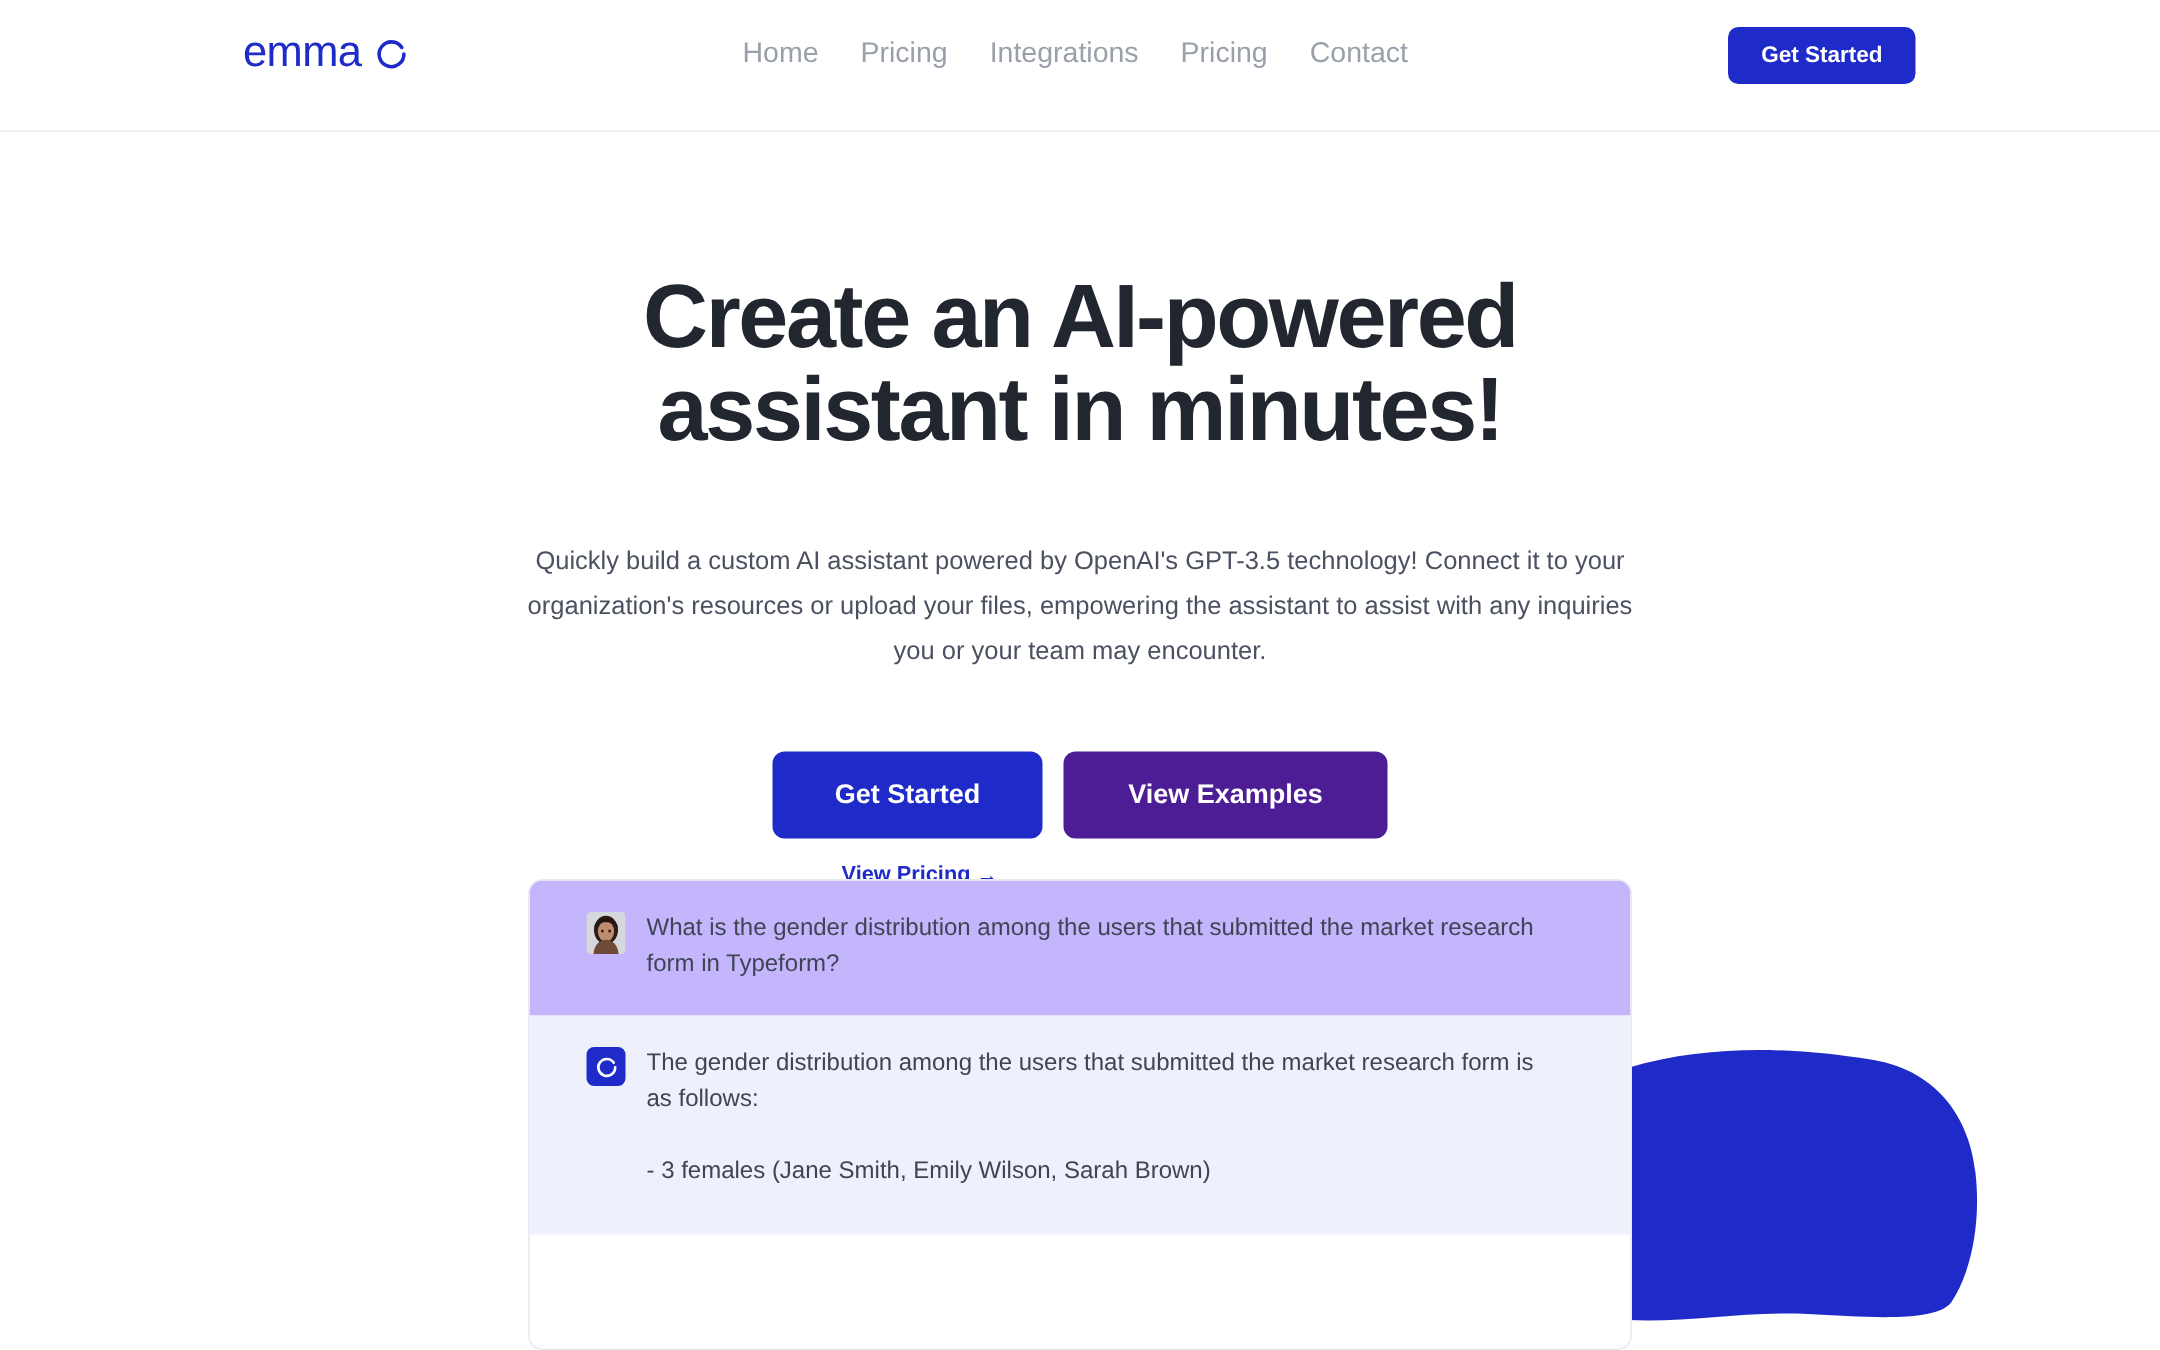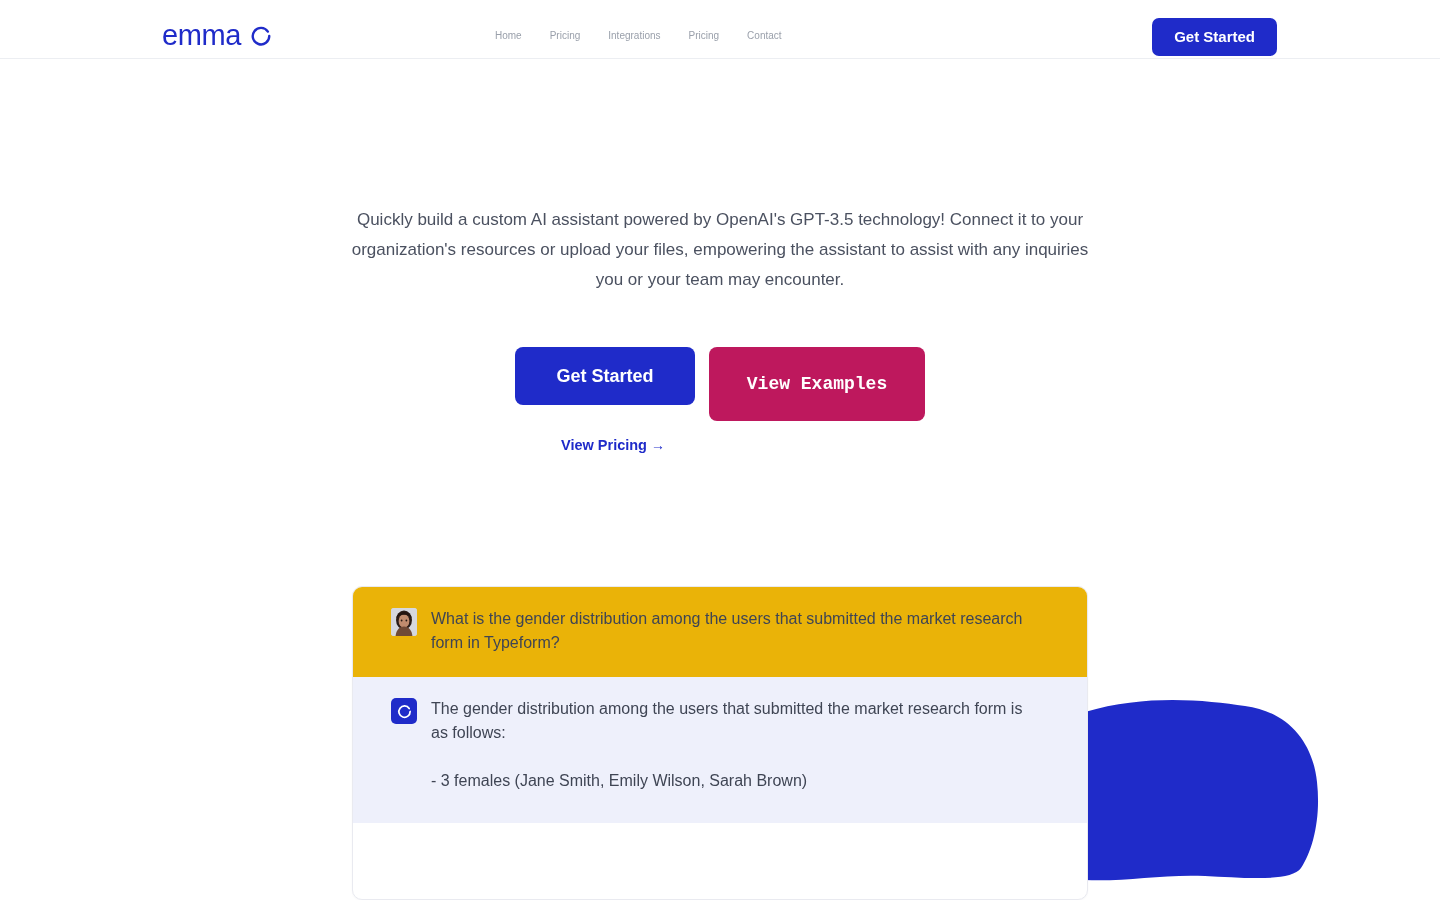--- a/index.html
+++ b/index.html
@@ -16,21 +16,21 @@
     background: #ffffff;
     color: #1e2142;
     -webkit-font-smoothing: antialiased;
     position: relative;
   }
 
   
   .header {
     position: relative;
     z-index: 30;
-    height: 59px;
+    height: 88px;
     width: 100%;
     background: #ffffff;
     border-bottom: 1px solid #eceef2;
     display: flex;
     align-items: center;
   }
 
   .logo {
     position: absolute;
     left: 162px;
@@ -56,21 +56,21 @@
 
   .nav {
     position: absolute;
     left: 495px;
     top: 25px;
     display: flex;
     align-items: center;
     gap: 0px;
   }
   .nav-item {
-    font-size: 10px;
+    font-size: 19px;
     color: #9aa0ab;
     padding: 0 14px;
     cursor: pointer;
     white-space: nowrap;
     line-height: 22px;
   }
   .nav-item:first-child { padding-left: 0; color: #9aa0ab; }
 
   .header-cta {
     position: absolute;
@@ -131,24 +131,23 @@
     font-weight: bold;
     color: #ffffff;
     border-radius: 8px;
   }
   .btn-primary {
     background: #1f2bc9;
     width: 180px;
     height: 58px;
   }
   .btn-dark {
-    background: #be185d;
+    background: #4c1d95;
     width: 216px;
-    height: 74px;
-    font-family: Liberation Mono, monospace;
+    height: 58px;
   }
 
   .pricing-link {
     display: inline-flex;
     align-items: center;
     gap: 4px;
     margin-top: 16px;
     margin-left: -214px;
     font-size: 14.5px;
     font-weight: bold;
@@ -182,21 +181,21 @@
     border-radius: 10px;
     overflow: hidden;
     box-shadow: 0 1px 2px rgba(22,25,50,0.03);
   }
 
   .msg {
     display: flex;
     gap: 14px;
     padding: 20px 26px 22px 38px;
   }
-  .msg-user { background: #eab308; }
+  .msg-user { background: #c4b5fd; }
   .msg-bot  { background: #eef0fb; padding-bottom: 30px; }
 
   .avatar-user {
     flex: 0 0 auto;
     width: 26px;
     height: 28px;
     border-radius: 3px;
     overflow: hidden;
     background: #cfd2da;
     margin-top: 1px;
@@ -243,20 +242,24 @@
     <a class="nav-item">Integrations</a>
     <a class="nav-item">Pricing</a>
     <a class="nav-item">Contact</a>
   </nav>
 
   <button class="header-cta">Get Started</button>
 </header>
 
 <main class="hero">
 
+  <h1 class="headline">
+    <span>Create an AI-powered</span><br>
+    <span>assistant in minutes!</span>
+  </h1>
 
   <p class="subtitle">Quickly build a custom AI assistant powered by OpenAI's GPT-3.5 technology! Connect it to your organization's resources or upload your files, empowering the assistant to assist with any inquiries you or your team may encounter.</p>
 
   <div class="cta-row">
     <button class="btn btn-primary">Get Started</button>
     <button class="btn btn-dark">View Examples</button>
   </div>
 
   <div>
     <a class="pricing-link">

